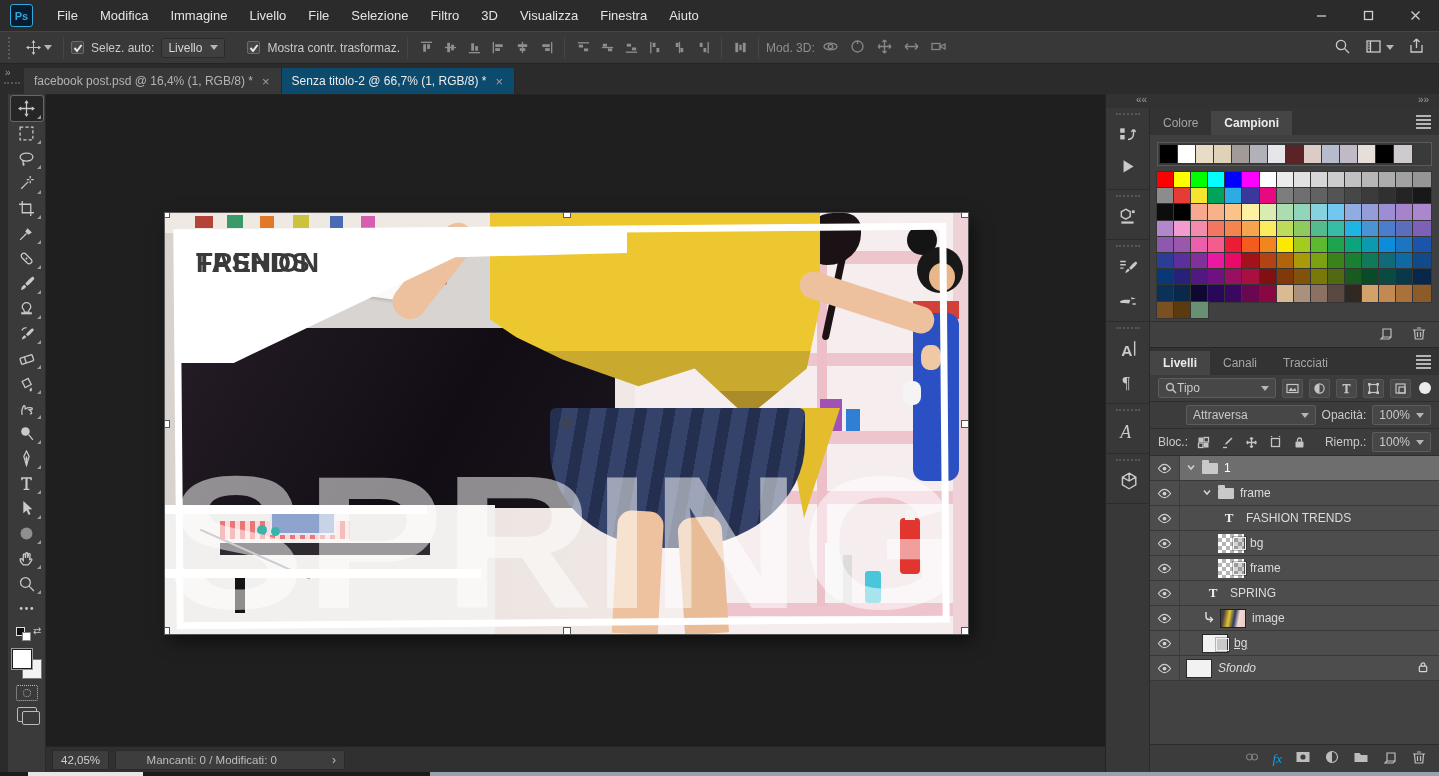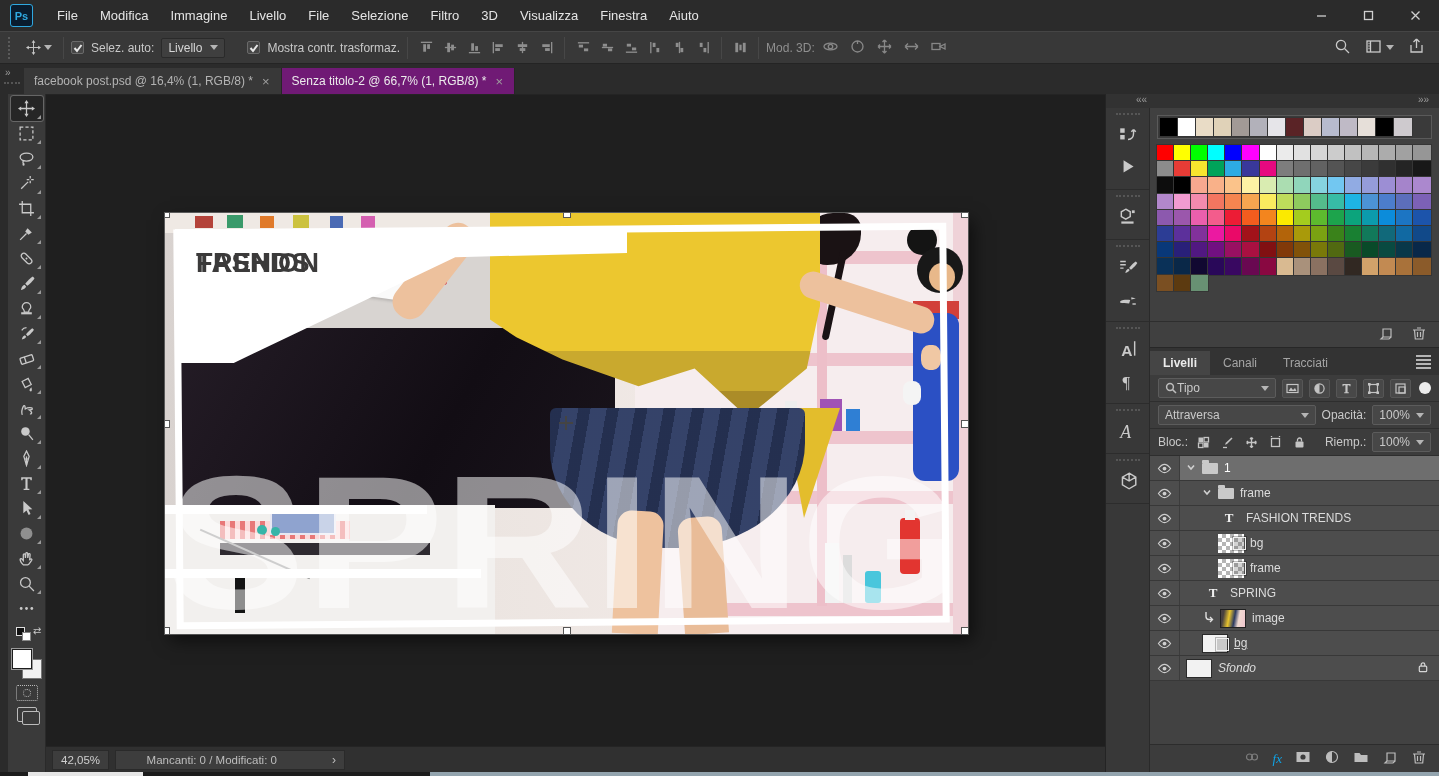--- a/index.html
+++ b/index.html
@@ -37,21 +37,21 @@
   .obar-right { margin-left:auto; display:flex; align-items:center; gap:14px; padding-right:6px; }
   .oicon svg { width:17px; height:17px; }
   .oicon svg * { stroke:#c9c9c9; stroke-width:1.3; fill:none; }
 
   
   .tabbar { position:absolute; left:0; top:64px; right:334px; height:30px; background:#2b2b2b; display:flex; align-items:flex-end; }
   .tabbar-pre { width:24px; height:30px; position:relative; }
   .dbl-chev { position:absolute; left:5px; top:3px; color:#9a9a9a; font-size:10px; letter-spacing:-1px; }
   .tab-grip { position:absolute; left:4px; top:18px; width:16px; border-top:2px dotted #555; }
   .tab { height:26px; display:flex; align-items:center; gap:8px; padding:0 10px; background:#383838; border-right:1px solid #262626; color:#b3b3b3; font-size:12px; max-width:480px; white-space:nowrap; }
-  .tab.active { background:#701a75; color:#ececec; }
+  .tab.active { background:#0c4a6e; color:#ececec; }
   .tab .x { color:#9f9f9f; font-size:13px; padding:0 1px; }
 
   
   .main { position:absolute; left:0; top:94px; right:0; bottom:4px; display:flex; }
 
   
   .toolcol { width:46px; background:#2b2b2b; display:flex; }
   .toolbar { width:38px; margin-left:8px; background:#3a3a3a; border-right:1px solid #2a2a2a; display:flex; flex-direction:column; align-items:center; padding-top:2px; }
   .tool { position:relative; width:32px; height:25px; display:flex; align-items:center; justify-content:center; border-radius:2px; }
   .tool svg { width:17px; height:17px; }
@@ -131,21 +131,21 @@
   .layers { flex:1; background:#404040; display:flex; flex-direction:column; min-height:0; }
   .lrow { height:27px; background:#3c3c3c; border-bottom:1px solid #2e2e2e; display:flex; align-items:center; padding:0 8px; gap:6px; font-size:12px; color:#c9c9c9; }
   .searchbox { background:#474747; border:1px solid #5c5c5c; border-radius:2px; height:20px; display:flex; align-items:center; padding:0 6px; width:118px; }
   .searchbox svg { width:12px; height:12px; } .searchbox svg * { stroke:#bdbdbd; stroke-width:1.5; fill:none; }
   .searchbox .chev { margin-left:auto; }
   .ficon { width:21px; height:19px; display:flex; align-items:center; justify-content:center; background:#484848; border:1px solid #565656; border-radius:2px; }
   .ficon svg { width:13px; height:13px; }
   .ficon svg .st { stroke:#c4c4c4; stroke-width:1.2; fill:none; }
   .ficon svg .fl { fill:#c4c4c4; }
   .fball { margin-left:auto; width:12px; height:12px; border-radius:50%; background:#ececec; }
-  .selbox { background:#474747; border:1px solid #5c5c5c; border-radius:2px; height:20px; display:flex; align-items:center; padding:0 6px; }
+  .selbox { background:#474747; border:1px solid #5c5c5c; border-radius:2px; height:20px; display:flex; align-items:center; padding:0 6px;margin-left:28px; }
   .valbox { background:#474747; border:1px solid #5c5c5c; border-radius:2px; height:20px; display:flex; align-items:center; gap:6px; padding:0 6px; }
   .lockicon { width:18px; height:18px; display:flex; align-items:center; justify-content:center; }
   .lockicon svg { width:13px; height:13px; }
   .lockicon svg .st { stroke:#c4c4c4; stroke-width:1.3; fill:none; }
   .lockicon svg .fl { fill:#c4c4c4; }
 
   .lay-rows { flex:1; overflow:hidden; background:#424242; }
   .layer { height:25px; display:flex; border-bottom:1px solid #383838; background:#4d4d4d; }
   .eyecell { width:30px; display:flex; align-items:center; justify-content:center; border-right:1px solid #3c3c3c; }
   .eyecell svg { width:15px; height:15px; }
@@ -755,20 +755,34 @@
               <div class="dicon">
                 <svg viewBox="0 0 18 18">
                   <path class="st" d="M10 2l6 3.5v7L10 16l-6-3.5v-7z M10 2v7 M4 5.5l6 3.5 6-3.5"></path>
                 </svg>
               </div>
             </div>
           </div>
         <div class="panels">
 
           <section class="swatches">
+            <div class="phead">
+              <div class="ptab">
+                  <span>Colore</span>
+                </div>
+              <div class="ptab active">
+                  <span>Campioni</span>
+                </div>
+              <div class="pmenu">
+                  <i></i>
+                  <i></i>
+                  <i></i>
+                  <i></i>
+                </div>
+            </div>
             <div class="sw-recent" id="sw-recent">
                 <span class="sw" style="background: rgb(0, 0, 0);"></span>
                 <span class="sw" style="background: rgb(255, 255, 255);"></span>
                 <span class="sw" style="background: rgb(233, 220, 198);"></span>
                 <span class="sw" style="background: rgb(224, 210, 184);"></span>
                 <span class="sw" style="background: rgb(162, 154, 150);"></span>
                 <span class="sw" style="background: rgb(178, 177, 186);"></span>
                 <span class="sw" style="background: rgb(230, 229, 233);"></span>
                 <span class="sw" style="background: rgb(90, 35, 38);"></span>
                 <span class="sw" style="background: rgb(219, 204, 197);"></span>

